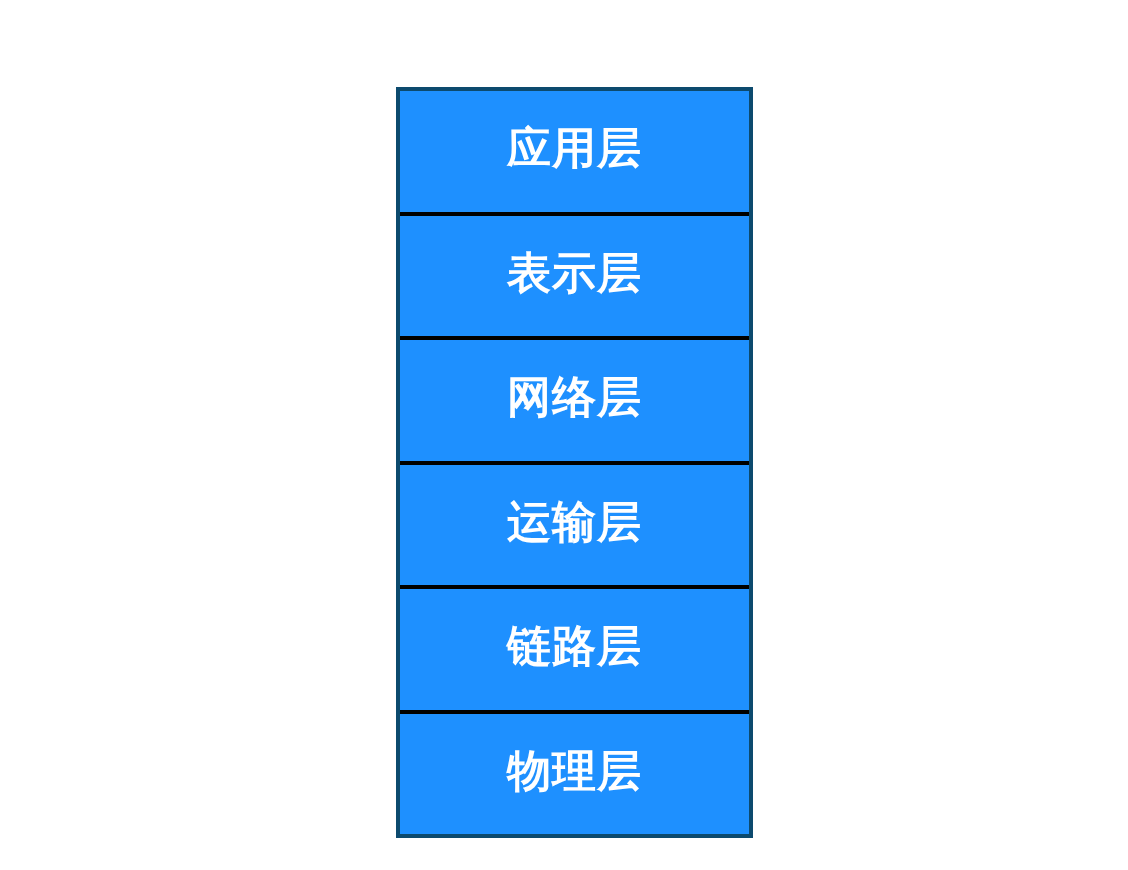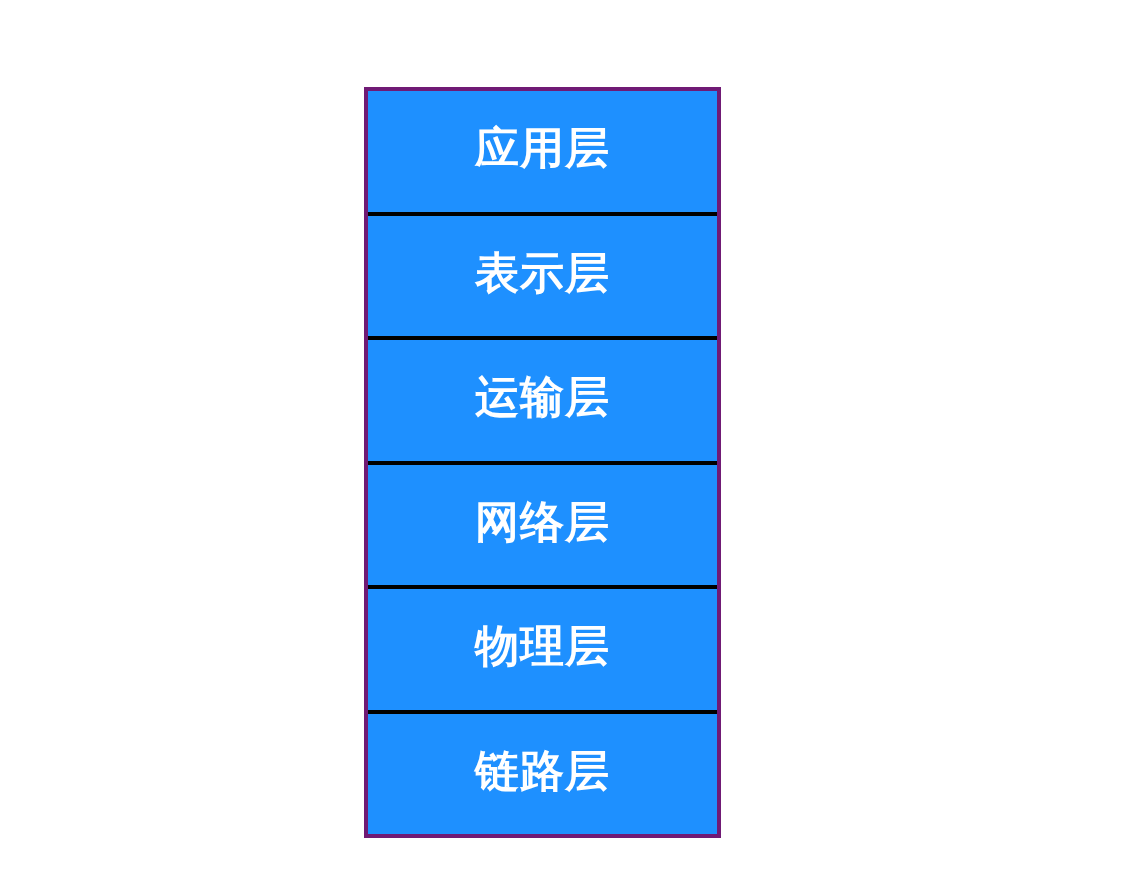--- a/index.html
+++ b/index.html
@@ -11,29 +11,29 @@
     width: 1128px;
     height: 870px;
     background: #ffffff;
     font-family: "DejaVu Sans", "Liberation Sans", sans-serif;
     overflow: hidden;
     position: relative;
   }
 
   #osi-diagram {
     position: absolute;
-    left: 364px;
+    left: 396px;
     top: 87px;
     width: 357px;
     height: 751px;
     box-sizing: border-box;
     display: flex;
     flex-direction: column;
     background: #1E90FF;
-    border: 4px solid #701a75;
+    border: 4px solid #0c4a6e;
   }
 
   .layer-row {
     flex: 1 1 0;
     min-height: 0;
     box-sizing: border-box;
     background: #1E90FF;
     border-bottom: 4px solid #000000;
     display: flex;
     align-items: center;
@@ -65,28 +65,28 @@
   <div class="layer-row">
     <span class="layer-label">应用层</span>
   </div>
 
   <div class="layer-row">
     <span class="layer-label">表示层</span>
   </div>
 
 
   <div class="layer-row">
+    <span class="layer-label">网络层</span>
+  </div>
+
+  <div class="layer-row">
     <span class="layer-label">运输层</span>
   </div>
 
   <div class="layer-row">
-    <span class="layer-label">网络层</span>
+    <span class="layer-label">链路层</span>
   </div>
 
   <div class="layer-row">
     <span class="layer-label">物理层</span>
   </div>
 
-  <div class="layer-row">
-    <span class="layer-label">链路层</span>
-  </div>
-
 </div>
 
 </body></html>

